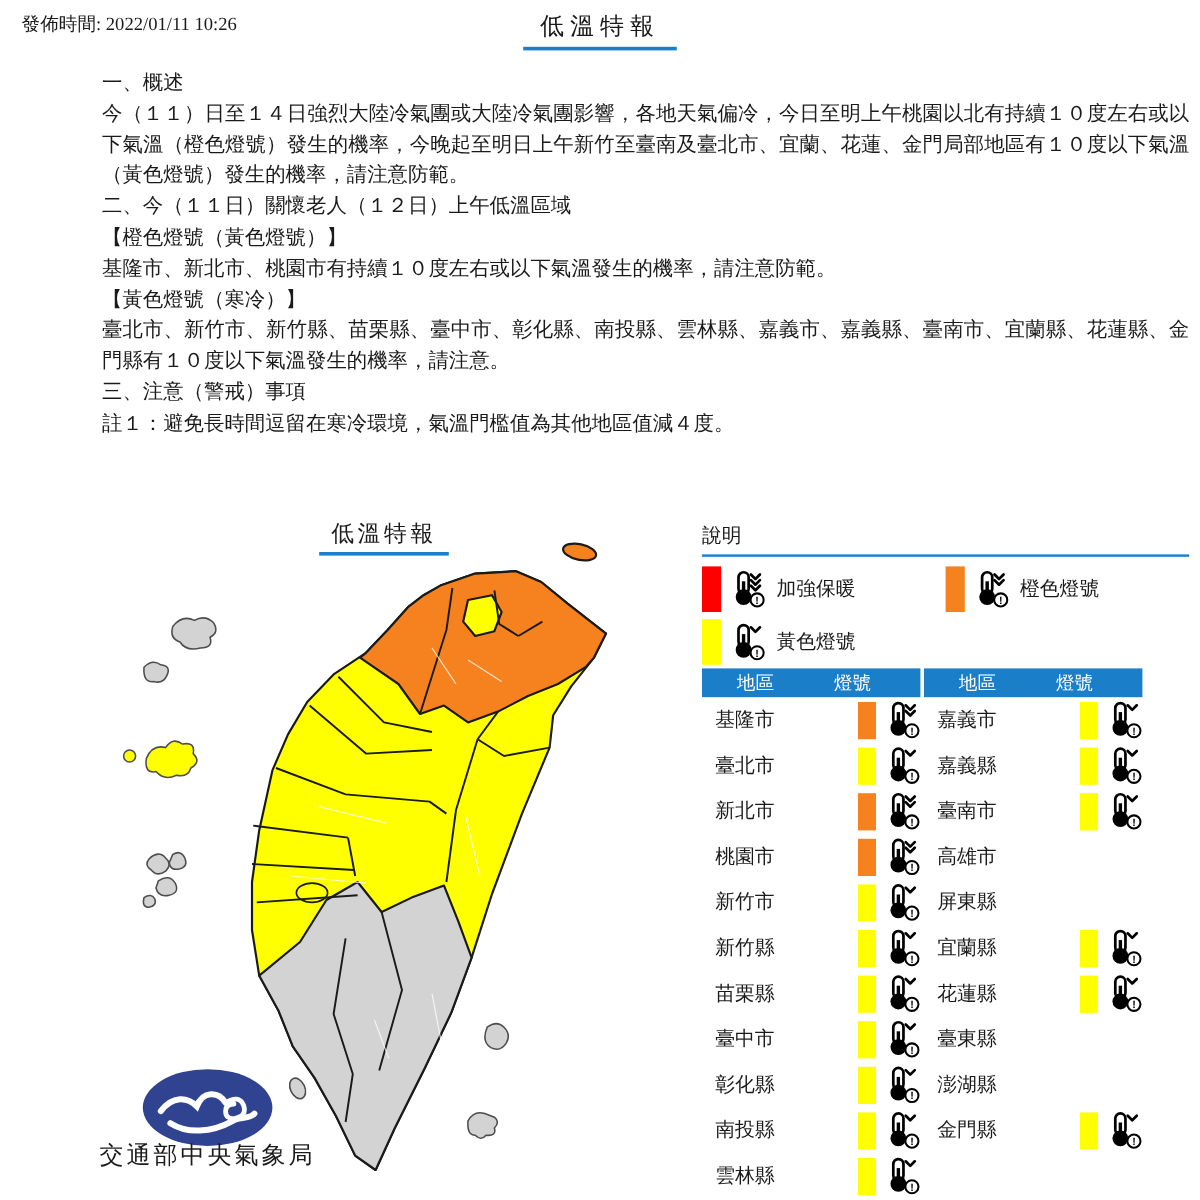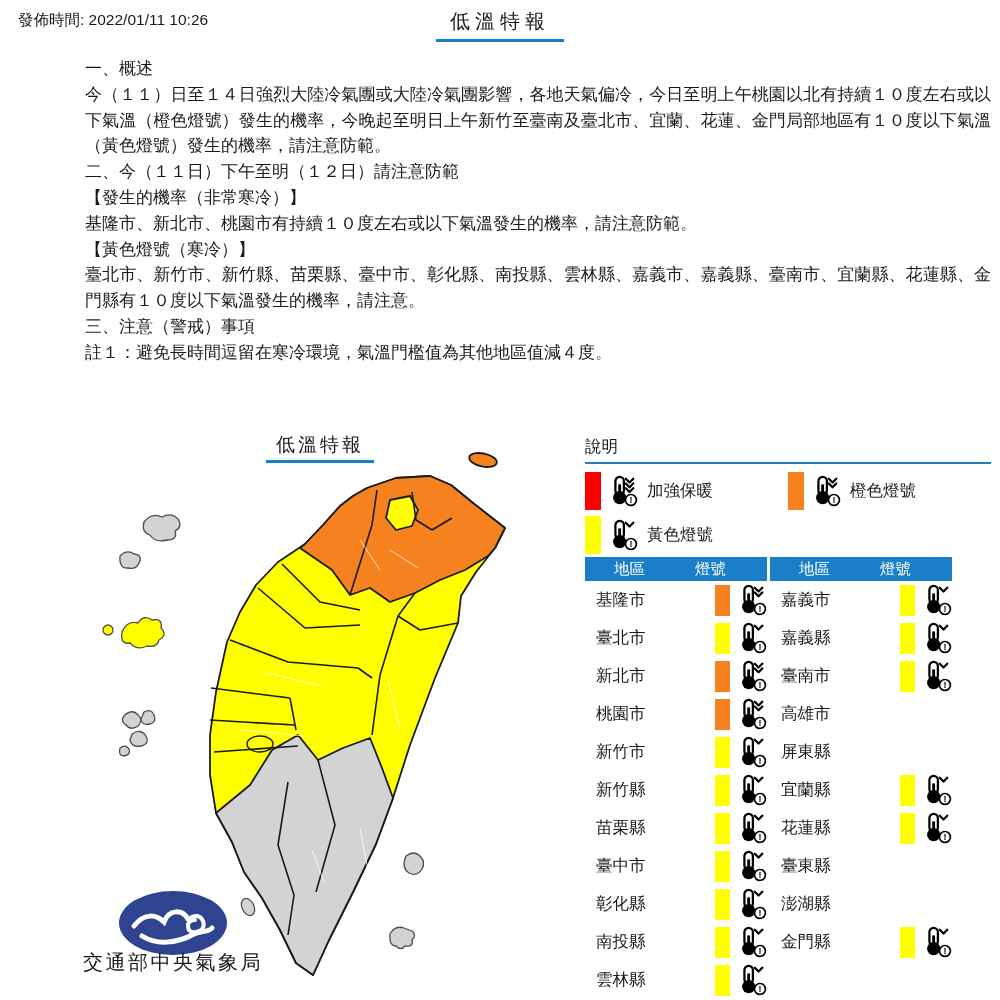--- a/index.html
+++ b/index.html
@@ -5,21 +5,21 @@
 :root{
   --blue:#1B7EC8; --yellow:#FFFF00; --orange:#F5821F; --red:#FF0000;
   --gray:#D3D3D3; --navy:#2F4391; --ink:#1A1A1A;
 }
 *{box-sizing:border-box;}
 body{margin:0;background:#fff;color:var(--ink);
   font-family:"Liberation Sans","DejaVu Sans",sans-serif;}
 .page{position:relative;width:1000px;height:1000px;background:#fff;overflow:hidden;}
 
 
-.publish-time{position:absolute;left:18px;top:10px;font-size:15.5px;}
+.publish-time{position:absolute;left:18px;top:10px;font-size:15.5px;font-family:Liberation Serif, serif;}
 .title-wrap{position:absolute;left:0;top:8px;width:100%;text-align:center;}
 .main-title{display:inline-block;font-size:20px;letter-spacing:5px;
   padding:0 14px 4px;border-bottom:3px solid var(--blue);}
 
 
 .advisory{position:absolute;left:85px;top:56px;width:906px;
   font-size:17px;line-height:25.8px;text-align:justify;}
 .advisory p{margin:0;}
 
 
@@ -64,22 +64,22 @@
 <div class="page">
 
   <div class="publish-time">發佈時間: 2022/01/11 10:26</div>
   <div class="title-wrap">
     <span class="main-title">低溫特報</span>
   </div>
 
   <div class="advisory">
     <p>一、概述</p>
     <p>今（１１）日至１４日強烈大陸冷氣團或大陸冷氣團影響，各地天氣偏冷，今日至明上午桃園以北有持續１０度左右或以下氣溫（橙色燈號）發生的機率，今晚起至明日上午新竹至臺南及臺北市、宜蘭、花蓮、金門局部地區有１０度以下氣溫（黃色燈號）發生的機率，請注意防範。</p>
-    <p>二、今（１１日）下午至明（１２日）請注意防範</p>
-    <p>【發生的機率（非常寒冷）】</p>
+    <p>二、今（１１日）關懷老人（１２日）上午低溫區域</p>
+    <p>【橙色燈號（黃色燈號）】</p>
     <p>基隆市、新北市、桃園市有持續１０度左右或以下氣溫發生的機率，請注意防範。</p>
     <p>【黃色燈號（寒冷）】</p>
     <p>臺北市、新竹市、新竹縣、苗栗縣、臺中市、彰化縣、南投縣、雲林縣、嘉義市、嘉義縣、臺南市、宜蘭縣、花蓮縣、金門縣有１０度以下氣溫發生的機率，請注意。</p>
     <p>三、注意（警戒）事項</p>
     <p>註１：避免長時間逗留在寒冷環境，氣溫門檻值為其他地區值減４度。</p>
   </div>
 
   <div class="map-panel">
     <div class="map-title">低溫特報</div>
 

